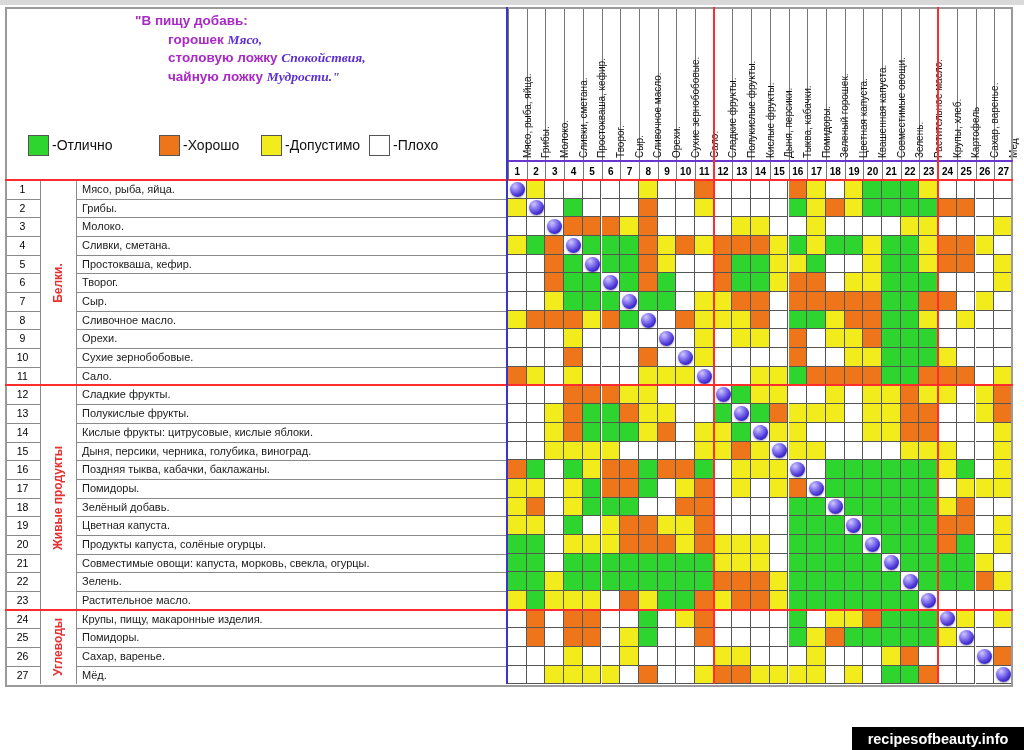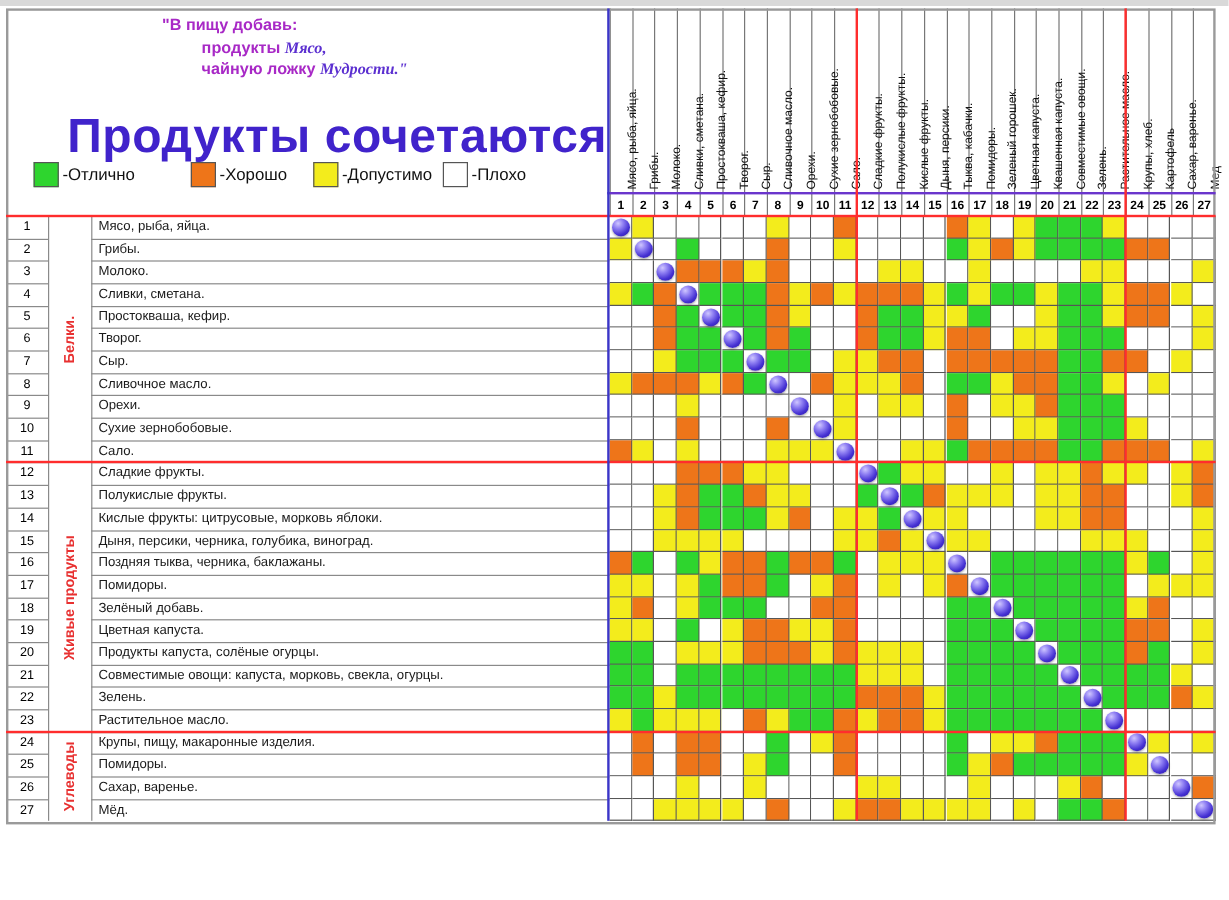--- a/index.html
+++ b/index.html
@@ -47,25 +47,25 @@
           justify-content:center;}
 </style>
 </head>
 <body>
 
 <div id="board">
   <div id="topstrip"></div>
 
   <div id="quote">
     <div><span>"В пищу добавь:</span></div>
-    <div class="ind"><span>продукты </span><span class="accent">Мясо,</span></div>
+    <div class="ind"><span>горошек </span><span class="accent">Мясо,</span></div>
+    <div class="ind"><span>столовую ложку </span><span class="accent">Спокойствия,</span></div>
     <div class="ind"><span>чайную ложку </span><span class="accent">Мудрости."</span></div>
   </div>
 
-  <div id="page-title">Продукты сочетаются</div>
 
   <div id="legend">
     <div class="legend-item" style="left:0px">
       <span class="legend-swatch" style="background: rgb(46, 213, 46);"></span>
       <span class="legend-label">-Отлично</span>
     </div>
     <div class="legend-item" style="left:131px">
       <span class="legend-swatch" style="background: rgb(238, 117, 25);"></span>
       <span class="legend-label">-Хорошо</span>
     </div>
@@ -961,29 +961,29 @@
       <div class="hline" style="left: 76px; top: 366.8px; width: 432px;"></div>
       <div class="rownum" style="left: 5px; top: 388.48px; width: 35px;">12</div>
       <div class="rowname" style="left: 82px; top: 388.48px; width: 424px;">Сладкие фрукты.</div>
       <div class="hline" style="left: 5px; top: 385.48px; width: 35px;"></div>
       <div class="hline" style="left: 76px; top: 385.48px; width: 432px;"></div>
       <div class="rownum" style="left: 5px; top: 407.16px; width: 35px;">13</div>
       <div class="rowname" style="left: 82px; top: 407.16px; width: 424px;">Полукислые фрукты.</div>
       <div class="hline" style="left: 5px; top: 404.16px; width: 35px;"></div>
       <div class="hline" style="left: 76px; top: 404.16px; width: 432px;"></div>
       <div class="rownum" style="left: 5px; top: 425.84px; width: 35px;">14</div>
-      <div class="rowname" style="left: 82px; top: 425.84px; width: 424px;">Кислые фрукты: цитрусовые, морковь яблоки.</div>
+      <div class="rowname" style="left: 82px; top: 425.84px; width: 424px;">Кислые фрукты: цитрусовые, кислые яблоки.</div>
       <div class="hline" style="left: 5px; top: 422.84px; width: 35px;"></div>
       <div class="hline" style="left: 76px; top: 422.84px; width: 432px;"></div>
       <div class="rownum" style="left: 5px; top: 444.52px; width: 35px;">15</div>
       <div class="rowname" style="left: 82px; top: 444.52px; width: 424px;">Дыня, персики, черника, голубика, виноград.</div>
       <div class="hline" style="left: 5px; top: 441.52px; width: 35px;"></div>
       <div class="hline" style="left: 76px; top: 441.52px; width: 432px;"></div>
       <div class="rownum" style="left: 5px; top: 463.2px; width: 35px;">16</div>
-      <div class="rowname" style="left: 82px; top: 463.2px; width: 424px;">Поздняя тыква, черника, баклажаны.</div>
+      <div class="rowname" style="left: 82px; top: 463.2px; width: 424px;">Поздняя тыква, кабачки, баклажаны.</div>
       <div class="hline" style="left: 5px; top: 460.2px; width: 35px;"></div>
       <div class="hline" style="left: 76px; top: 460.2px; width: 432px;"></div>
       <div class="rownum" style="left: 5px; top: 481.88px; width: 35px;">17</div>
       <div class="rowname" style="left: 82px; top: 481.88px; width: 424px;">Помидоры.</div>
       <div class="hline" style="left: 5px; top: 478.88px; width: 35px;"></div>
       <div class="hline" style="left: 76px; top: 478.88px; width: 432px;"></div>
       <div class="rownum" style="left: 5px; top: 500.56px; width: 35px;">18</div>
       <div class="rowname" style="left: 82px; top: 500.56px; width: 424px;">Зелёный добавь.</div>
       <div class="hline" style="left: 5px; top: 497.56px; width: 35px;"></div>
       <div class="hline" style="left: 76px; top: 497.56px; width: 432px;"></div>
@@ -1031,13 +1031,14 @@
       <div class="purpline-h" style="left: 506px; top: 160px; width: 506.9px;"></div>
       <div class="redline-h" style="left: 5px; top: 179px; width: 1007.9px;"></div>
       <div class="redline-h" style="left: 5px; top: 384.48px; width: 1007.9px;"></div>
       <div class="redline-h" style="left: 5px; top: 608.64px; width: 1007.9px;"></div>
       <div class="blueline-v" style="left: 506px; top: 7px; height: 677.36px;"></div>
       <div class="redline-v" style="left: 712.7px; top: 7px; height: 677.36px;"></div>
       <div class="redline-v" style="left: 937.1px; top: 7px; height: 677.36px;"></div>
     </div>
   <div id="outer-border"></div>
 
+  <div id="footer">recipesofbeauty.info</div>
 </div>
 
 </body></html>

